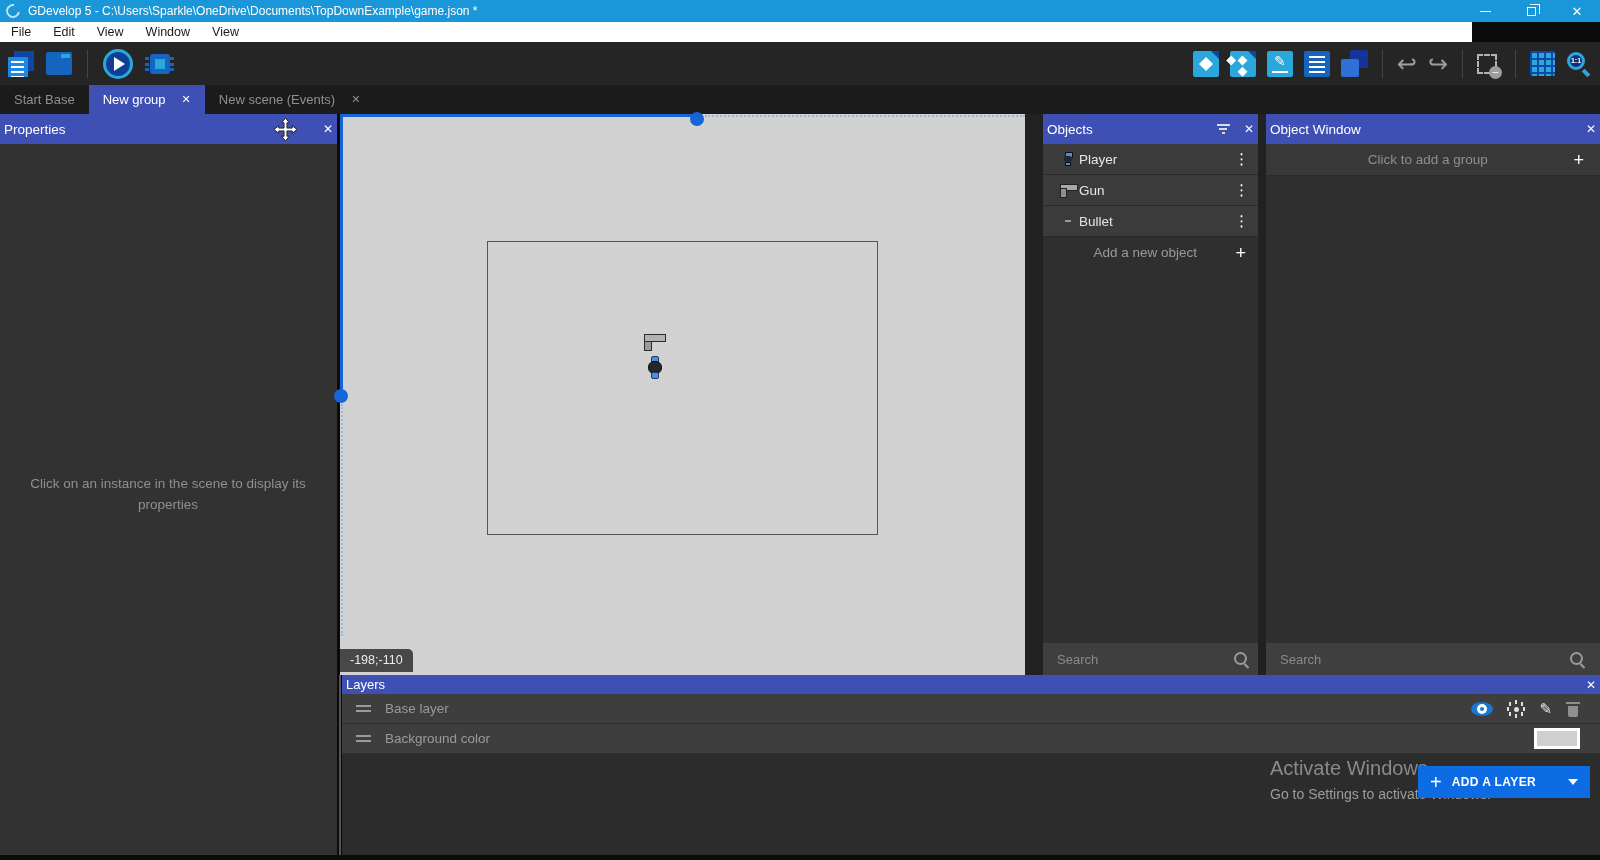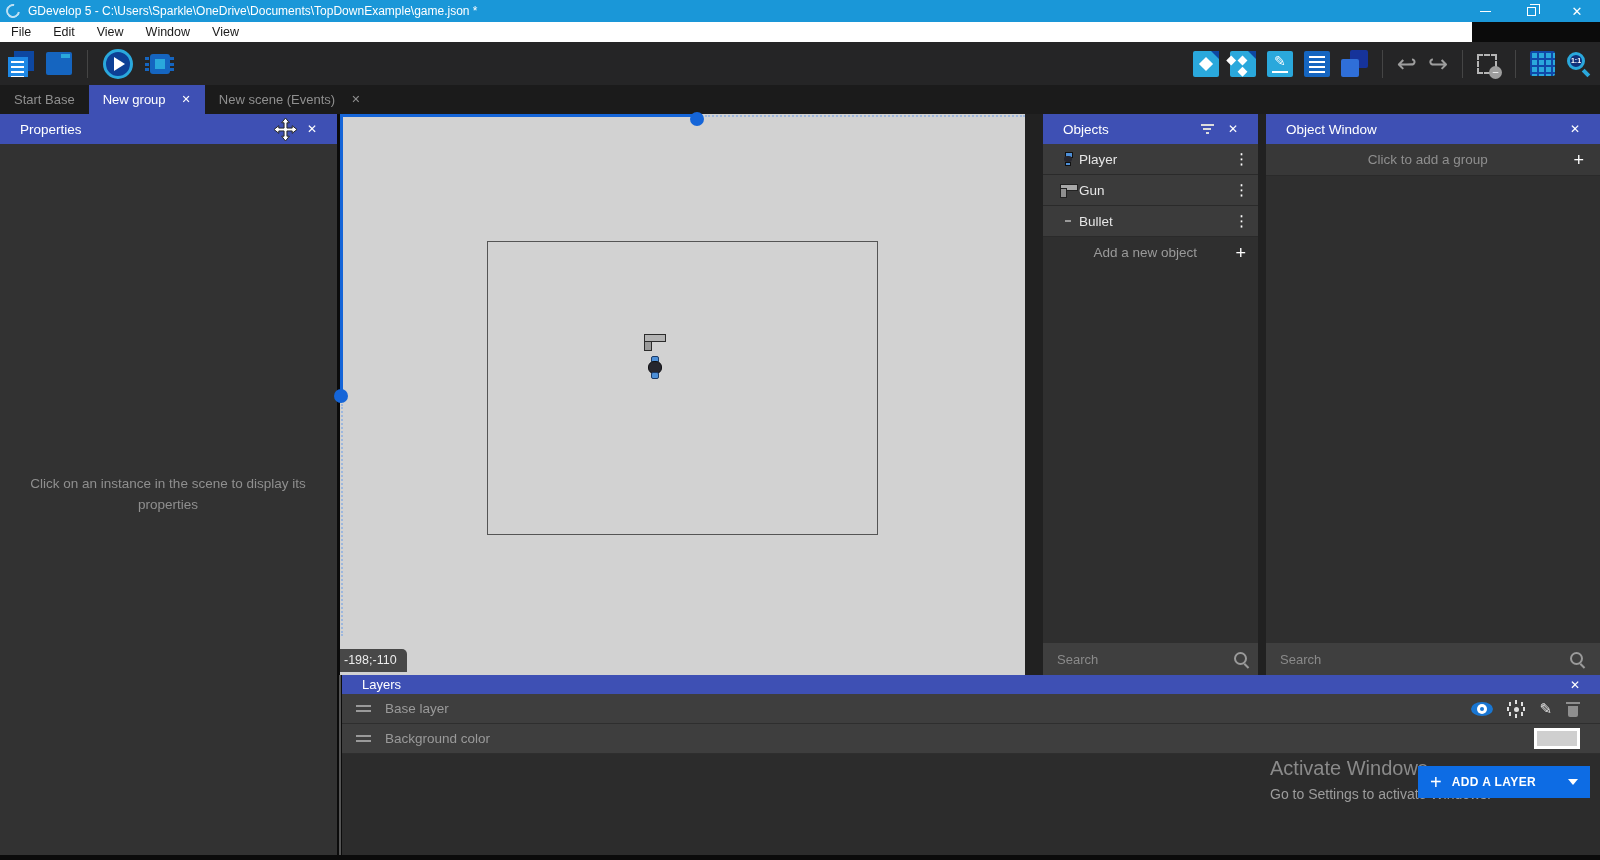--- a/index.html
+++ b/index.html
@@ -62,42 +62,42 @@
   .z11-icon .ring { position:absolute; left:1px; top:1px; width:18px; height:18px; border:3px solid #2aa8dc; border-radius:50%; background:#11307a; color:#fff; font-size:7px; font-weight:bold; display:flex; align-items:center; justify-content:center; }
   .z11-icon::after { content:""; position:absolute; right:2px; bottom:2px; width:8px; height:4px; background:#2aa8dc; transform:rotate(45deg); }
 
   
   .tabbar { position:absolute; left:0; top:85px; width:1600px; height:29px; background:#1b1b1b; display:flex; font-size:13px; }
   .tab { display:flex; align-items:center; padding:0 14px; color:#8f8f8f; }
   .tab.active { background:#3e50b4; color:#fff; }
   .tab-close { margin-left:16px; font-size:11px; color:inherit; }
 
   
-  .panel-header { height:30px; background:#3e50b4; color:#fff; font-size:13.5px; display:flex; align-items:center; padding:0 20px; }
+  .panel-header { height:30px; background:#3e50b4; color:#fff; font-size:13.5px; display:flex; align-items:center; padding:0 4px; }
   .ph-title { flex:1; }
   .ph-close { font-size:12px; color:#fff; margin-left:14px; }
   .filter-icon { display:flex; flex-direction:column; align-items:center; gap:2px; }
   .filter-icon i { display:block; height:2px; background:#dcdcdc; }
   .filter-icon i:nth-child(1){ width:13px; } .filter-icon i:nth-child(2){ width:8px; } .filter-icon i:nth-child(3){ width:3px; }
 
   
   .properties-panel { position:absolute; left:0; top:114px; width:337px; height:741px; background:#323232; }
   .prop-empty { position:absolute; left:18px; top:360px; width:300px; text-align:center; color:#8f8f8f; font-size:13.5px; line-height:1.55; }
   .move-cursor { position:absolute; right:40px; top:4px; }
 
   
   .canvas { position:absolute; left:340px; top:114px; width:685px; height:561px; background:#d2d2d2; }
   .scene-rect { position:absolute; left:147px; top:127px; width:391px; height:294px; border:1px solid #555; }
   .hscroll-line { position:absolute; left:340px; top:114px; width:352px; height:3px; background:#1565d8; z-index:3; }
   .hscroll-dotted { position:absolute; left:705px; top:115px; width:320px; height:0; border-top:2px dotted #9db7dd; z-index:3; }
   .hscroll-dot { position:absolute; left:690px; top:112px; width:14px; height:14px; border-radius:50%; background:#1565d8; z-index:4; }
   .vscroll-line { position:absolute; left:340px; top:114px; width:3px; height:277px; background:#1565d8; z-index:3; }
   .vscroll-dotted { position:absolute; left:341px; top:404px; width:0; height:232px; border-left:2px dotted #9db7dd; z-index:3; }
   .vscroll-dot { position:absolute; left:334px; top:389px; width:14px; height:14px; border-radius:50%; background:#1565d8; z-index:4; }
-  .coords-badge { position:absolute; left:0px; bottom:3px; background:#484848; color:#ececec; font-size:12.5px; padding:4px 10px 5px 4px; border-top-right-radius:5px; }
+  .coords-badge { position:absolute; left:0px; bottom:3px; background:#484848; color:#ececec; font-size:12.5px; padding:4px 10px 5px 10px; border-top-right-radius:5px; }
   .gun-sprite { position:absolute; left:304px; top:220px; width:22px; height:17px; }
   .gun-sprite .barrel { position:absolute; left:0; top:0; width:22px; height:8px; background:#b3b3b3; border:1px solid #2b2b2b; }
   .gun-sprite .grip { position:absolute; left:0; top:7px; width:8px; height:10px; background:#9a9a9a; border:1px solid #2b2b2b; }
   .player-sprite { position:absolute; left:308px; top:242px; width:14px; height:23px; }
   .player-sprite .p-top { position:absolute; left:3px; top:0; width:8px; height:7px; background:#4d8fd8; border:1px solid #1c3a66; border-radius:2px; }
   .player-sprite .p-body { position:absolute; left:0; top:5px; width:14px; height:13px; background:#26262e; border:1px solid #101014; border-radius:6px; }
   .player-sprite .p-bottom { position:absolute; left:3px; top:16px; width:8px; height:7px; background:#4d8fd8; border:1px solid #1c3a66; border-radius:2px; }
 
   .splitter-a { position:absolute; left:1025px; top:114px; width:18px; height:561px; background:#212121; }
   .splitter-b { position:absolute; left:1258px; top:114px; width:8px; height:561px; background:#212121; }

